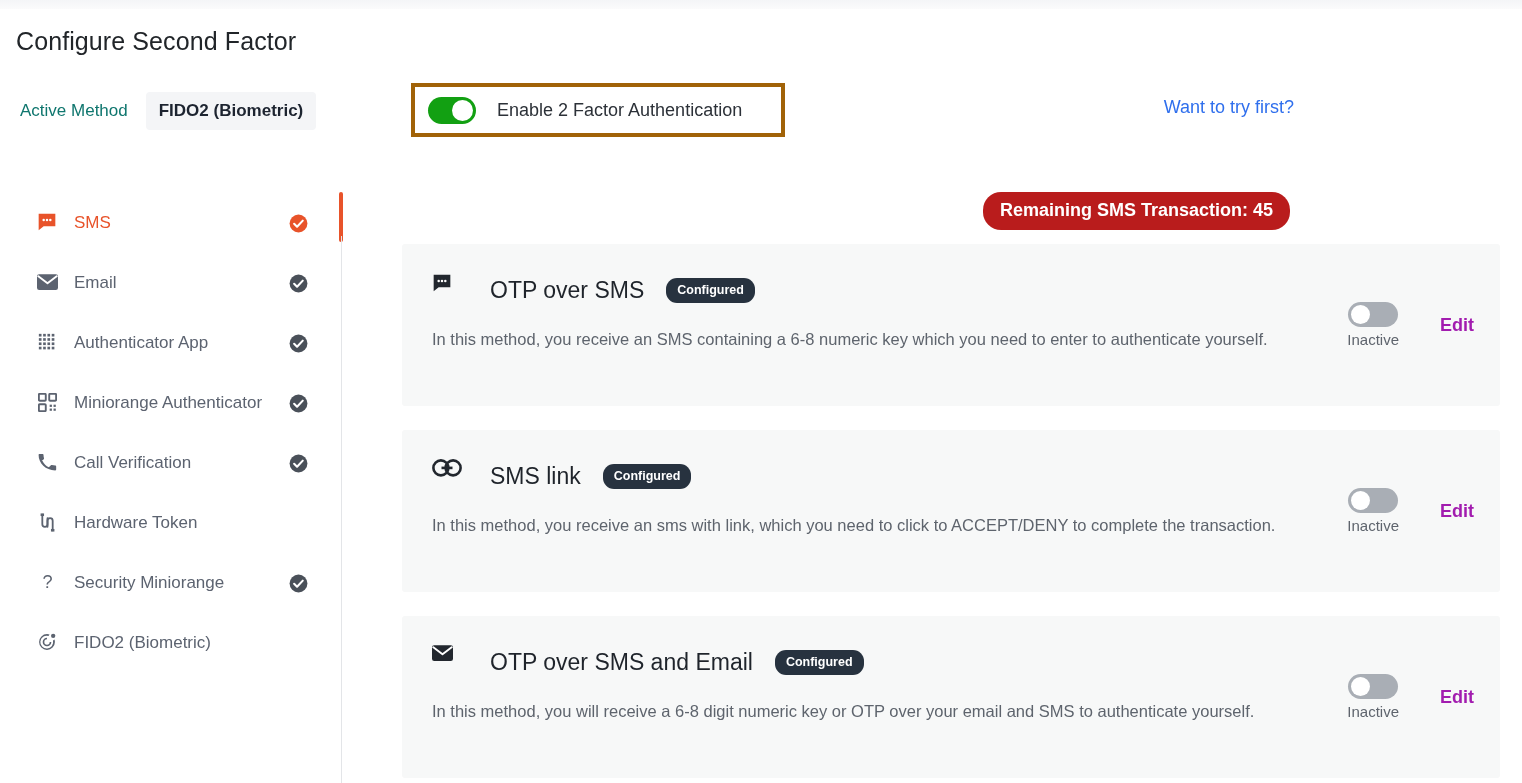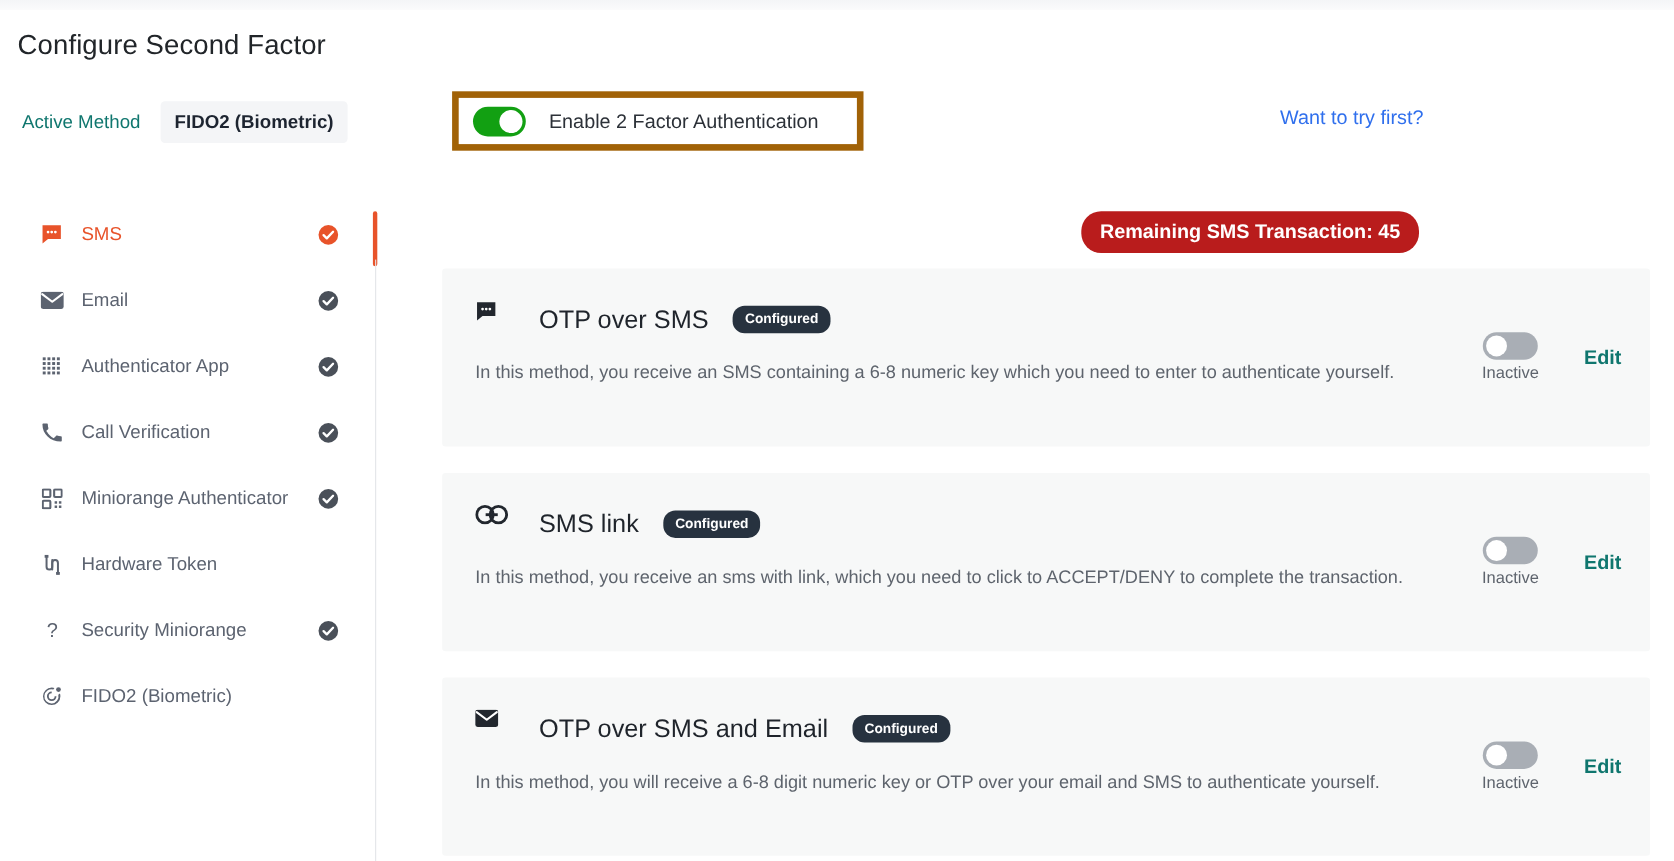--- a/index.html
+++ b/index.html
@@ -29,21 +29,21 @@
   }
   .tab-active {
     font-size: 17px; color: #1d2430; font-weight: 700;
     background: #f4f5f7; border-radius: 4px; padding: 9px 13px;
   }
 
   
   .enable-box {
     position: absolute; left: 411px; top: 83px;
     width: 374px; height: 54px;
-    border: 6px solid #a16207;
+    border: 4px solid #a16207;
     display: flex; align-items: center; padding-left: 13px;
   }
   .toggle-on {
     width: 48px; height: 27px; border-radius: 14px; background: #12a012;
     position: relative; flex: none;
   }
   .toggle-on .knob {
     position: absolute; width: 21px; height: 21px; border-radius: 50%;
     background: #fff; top: 3px; right: 3px;
   }
@@ -51,21 +51,21 @@
 
   .try-link {
     position: absolute; right: 18px; top: 97px;
     font-size: 18px; color: #2f6fed; text-decoration: none;
     white-space: nowrap;
   }
 
   
   .sidebar { position: absolute; left: 0px; top: 193px; width: 330px; }
   .side-item {
-    position: relative; display: flex; align-items: center;
+    position: relative; display: flex; align-items: flex-end;
     height: 40px; margin-bottom: 20px; padding-left: 36px; padding-right: 22px;
   }
   .side-icon {
     width: 22px; height: 22px; flex: none; display: flex;
     align-items: center; justify-content: center;
     color: #5c6370;
   }
   .side-icon svg { display: block; }
   .side-label {
     margin-left: 16px; font-size: 17px; color: #5c6370; white-space: nowrap;
@@ -124,21 +124,21 @@
   .toggle-off {
     width: 50px; height: 25px; border-radius: 13px; background: #a9aeb5;
     position: relative;
   }
   .toggle-off .knob {
     position: absolute; width: 19px; height: 19px; border-radius: 50%;
     background: #fff; top: 3px; left: 3px;
   }
   .toggle-state { margin-top: 4px; font-size: 15px; color: #5e646d; }
   .edit-link {
-    margin-left: 41px; font-size: 18px; font-weight: 700; color: #0f766e;
+    margin-left: 41px; font-size: 18px; font-weight: 700; color: #a21caf;
     text-decoration: none; white-space: nowrap;
   }
 </style>
 </head>
 <body>
 
 <div class="page">
 
   <div class="top-strip"></div>
 
@@ -218,45 +218,45 @@
         <span class="side-label">Authenticator App</span>
         <span class="side-check">
           <svg viewBox="0 0 20 20" width="19" height="19">
             <circle cx="10" cy="10" r="9.4" fill="#4a5059"></circle>
             <path d="M5.4 10.3l3.1 3.1 6-6.4" stroke="#fff" stroke-width="2.2" fill="none" stroke-linecap="round" stroke-linejoin="round"></path>
           </svg>
         </span>
       </div>
       <div class="side-item">
         <span class="side-icon">
-          <svg viewBox="0 0 24 24" width="20" height="20">
-            <path fill="#5c6370" d="M6.6 10.8c1.7 3.3 4.3 5.9 7.6 7.6l2.5-2.5c.3-.3.8-.4 1.2-.3 1.2.4 2.6.6 4 .6.6 0 1.1.5 1.1 1.1V21c0 .6-.5 1.1-1.1 1.1C10.3 22.1 1.9 13.7 1.9 3.4c0-.6.5-1.1 1.1-1.1h3.7c.6 0 1.1.5 1.1 1.1 0 1.4.2 2.8.6 4 .1.4 0 .9-.3 1.2l-2.5 2.2z"></path>
-          </svg>
-        </span>
-        <span class="side-label">Call Verification</span>
-        <span class="side-check">
-          <svg viewBox="0 0 20 20" width="19" height="19">
-            <circle cx="10" cy="10" r="9.4" fill="#4a5059"></circle>
-            <path d="M5.4 10.3l3.1 3.1 6-6.4" stroke="#fff" stroke-width="2.2" fill="none" stroke-linecap="round" stroke-linejoin="round"></path>
-          </svg>
-        </span>
-      </div>
-      <div class="side-item">
-        <span class="side-icon">
           <svg viewBox="0 0 22 22" width="19" height="19">
       <rect x="1" y="1" width="8" height="8" rx="1" fill="none" stroke="#5c6370" stroke-width="2.2"></rect>
       <rect x="13" y="1" width="8" height="8" rx="1" fill="none" stroke="#5c6370" stroke-width="2.2"></rect>
       <rect x="1" y="13" width="8" height="8" rx="1" fill="none" stroke="#5c6370" stroke-width="2.2"></rect>
       <rect x="13.5" y="13.5" width="2.6" height="2.6" fill="#5c6370"></rect>
       <rect x="18" y="13.5" width="2.6" height="2.6" fill="#5c6370"></rect>
       <rect x="13.5" y="18" width="2.6" height="2.6" fill="#5c6370"></rect>
       <rect x="18" y="18" width="2.6" height="2.6" fill="#5c6370"></rect>
     </svg>
         </span>
         <span class="side-label">Miniorange Authenticator</span>
+        <span class="side-check">
+          <svg viewBox="0 0 20 20" width="19" height="19">
+            <circle cx="10" cy="10" r="9.4" fill="#4a5059"></circle>
+            <path d="M5.4 10.3l3.1 3.1 6-6.4" stroke="#fff" stroke-width="2.2" fill="none" stroke-linecap="round" stroke-linejoin="round"></path>
+          </svg>
+        </span>
+      </div>
+      <div class="side-item">
+        <span class="side-icon">
+          <svg viewBox="0 0 24 24" width="20" height="20">
+            <path fill="#5c6370" d="M6.6 10.8c1.7 3.3 4.3 5.9 7.6 7.6l2.5-2.5c.3-.3.8-.4 1.2-.3 1.2.4 2.6.6 4 .6.6 0 1.1.5 1.1 1.1V21c0 .6-.5 1.1-1.1 1.1C10.3 22.1 1.9 13.7 1.9 3.4c0-.6.5-1.1 1.1-1.1h3.7c.6 0 1.1.5 1.1 1.1 0 1.4.2 2.8.6 4 .1.4 0 .9-.3 1.2l-2.5 2.2z"></path>
+          </svg>
+        </span>
+        <span class="side-label">Call Verification</span>
         <span class="side-check">
           <svg viewBox="0 0 20 20" width="19" height="19">
             <circle cx="10" cy="10" r="9.4" fill="#4a5059"></circle>
             <path d="M5.4 10.3l3.1 3.1 6-6.4" stroke="#fff" stroke-width="2.2" fill="none" stroke-linecap="round" stroke-linejoin="round"></path>
           </svg>
         </span>
       </div>
       <div class="side-item">
         <span class="side-icon">
           <svg viewBox="0 0 22 22" width="19" height="19">

